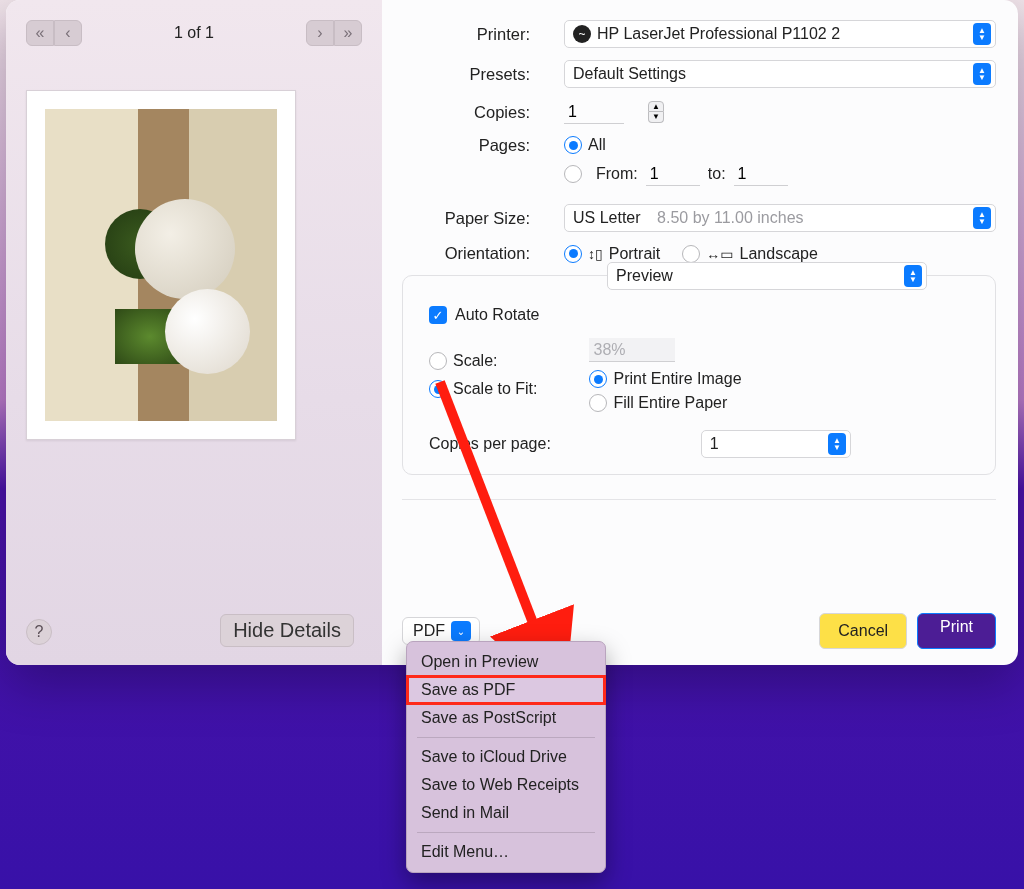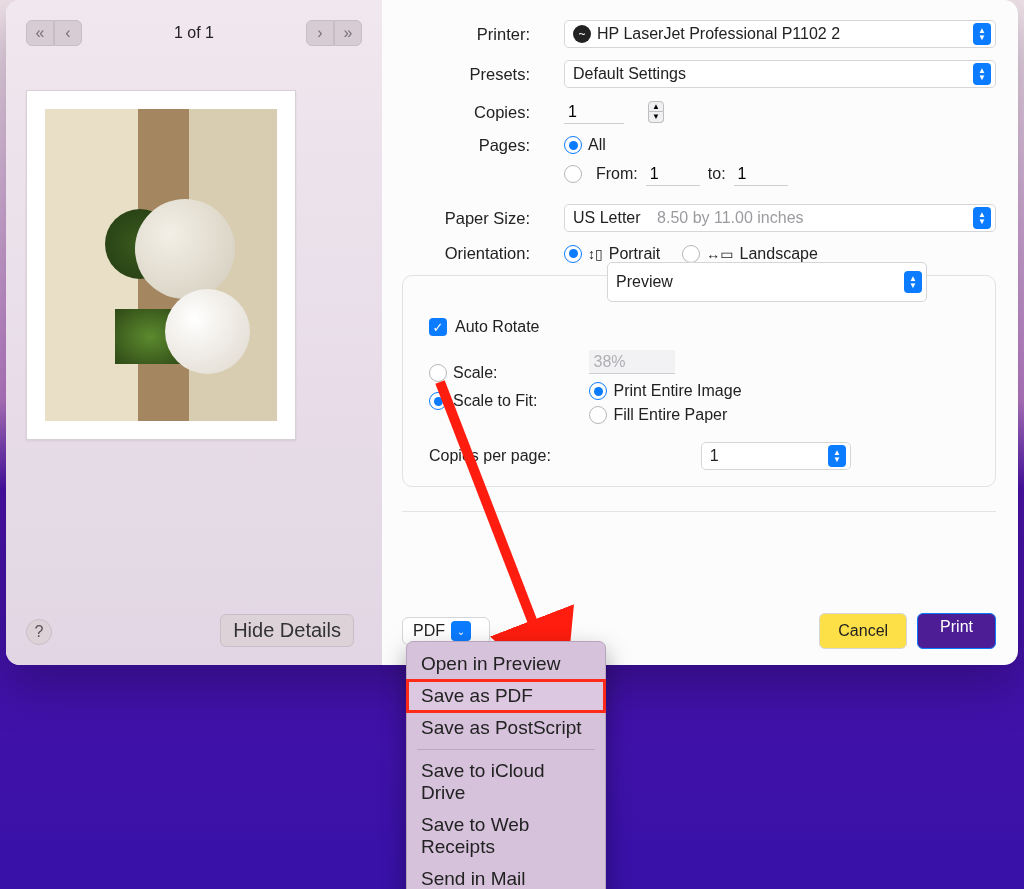--- a/index.html
+++ b/index.html
@@ -102,35 +102,35 @@
   .panel {
     margin-top:8px; border:1px solid #e1e1e4; border-radius:10px; padding:0 18px 16px 18px;
     position:relative;
   }
   .panel .tab-select{
     position:relative; top:-14px; left:50%; transform:translateX(-92px);
     width:320px;
   }
 
   .bottom-bar { position:absolute; left:20px; right:22px; bottom:16px; display:flex; align-items:center; justify-content:space-between;}
-  .pdf-btn{ display:flex;align-items:center;gap:6px;background:#fff;border:1px solid #d6d6d9;border-radius:6px;padding:3px 18px 3px 10px;font-size:16px;}
+  .pdf-btn{ display:flex;align-items:center;gap:6px;background:#fff;border:1px solid #d6d6d9;border-radius:6px;padding:3px 8px 3px 10px;font-size:16px;}
   .pdf-btn .select-caret{ width:20px;height:20px;}
   .btn{ border:1px solid #d6d6d9;background:#fde047;border-radius:6px;padding:8px 18px;font-size:16px;}
   .btn.primary{ background:#4c1d95;color:#fff;border-color:#0b7bff;padding:4px 22px;}
 
   .divider{ height:1px;background:#e4e4e7;margin:8px 0 16px;}
 
   
   .menu {
     position:absolute; left:406px; top:641px; width:200px;
     background:#d7c2dc; border:1px solid #b9a4be; border-radius:7px;
     box-shadow:0 10px 25px rgba(0,0,0,.35);
     padding:6px 0; z-index:20;
   }
-  .menu-item{ padding:5px 14px; font-size:19px; color:#222;}
+  .menu-item{ padding:5px 14px; font-size:16px; color:#222;}
   .menu-item.highlight{ outline:3px solid #ff2a1a; outline-offset:-2px; background:#dcc8e1;}
   .menu-sep{ height:1px;background:#bba8bf;margin:5px 10px;}
 
   
   .arrow{ position:absolute; left:430px; top:372px; width:170px; height:330px; z-index:19; pointer-events:none;}
 </style>
 </head>
 <body>
 
 <div class="dialog">
@@ -238,21 +238,21 @@
         </span>
         <span style="display:flex;align-items:center;">
           <span class="radio"></span>
           <span class="orient-icon">↔▭</span>
           <span>Landscape</span>
         </span>
       </div>
     </div>
 
     <div class="panel">
-      <div class="select small tab-select" style="height:40px;">
+      <div class="select small tab-select" style="height:28px;">
         <span class="cap">Preview</span>
         <span class="select-caret">
             <span>▲</span>
             <span>▼</span>
           </span>
       </div>
 
       <div style="display:flex;align-items:center;margin:2px 0 14px 8px;">
         <span class="check">✓</span>
         <span>Auto Rotate</span>

